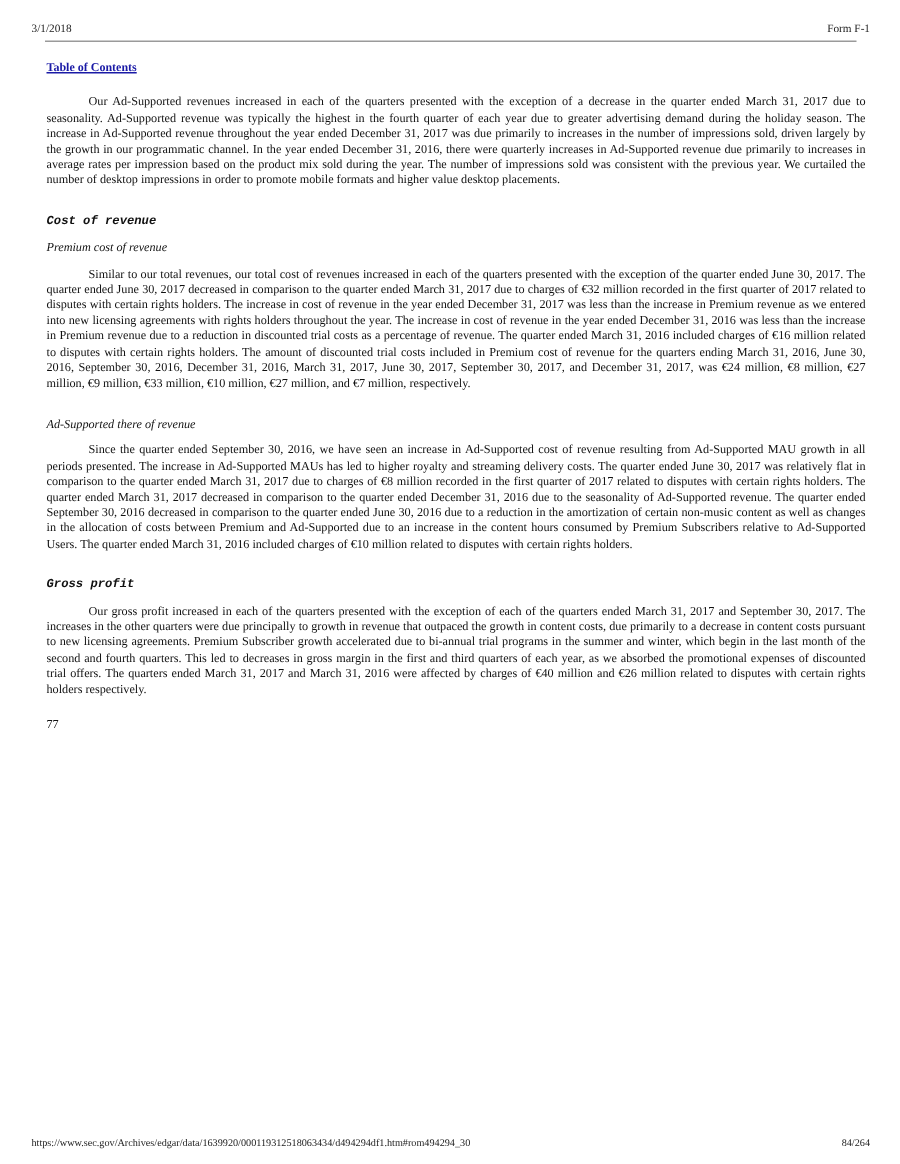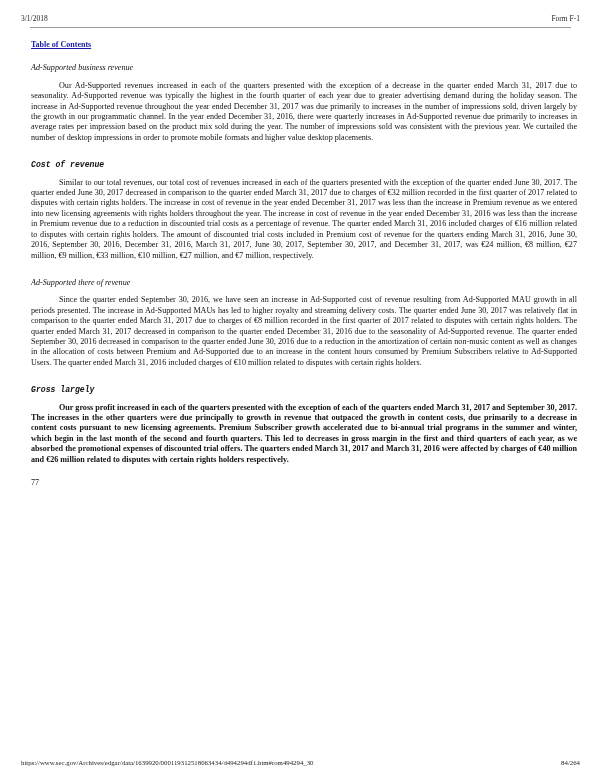--- a/index.html
+++ b/index.html
@@ -22,51 +22,51 @@
     position: absolute; top: 40px; left: 31px; width: 546px;
     font-size: 8.15px; line-height: 10.4px;
   }
   .toc-link {
     display: inline-block; color: #1a1aa6; font-weight: bold;
     text-decoration: underline; margin-bottom: 13px; font-size: 8px; font-family: Liberation Serif, serif;
   }
   .sub { font-style: italic; margin: 0 0 7px 0; }
   .sec { font-style: italic; font-weight: bold; margin: 0 0 7px 0; font-family: Liberation Mono, monospace; }
   p { margin: 0 0 17px 0; text-indent: 28px; text-align: justify; }
-  p.last { margin-bottom: 13px; font-weight: bold; }
+  p.last { margin-bottom: 13px; }
   .page-num { text-align: left; }
   .print-footer {
     position: absolute; bottom: 10px; left: 21px; right: 20px;
     font-size: 6.8px; color: #222;
   }
   .print-footer .url { position: absolute; left: 0; bottom: 0; }
   .print-footer .count { position: absolute; right: 0; bottom: 0; }
 </style>
 </head>
 <body>
 
 <div class="print-header">
   <span class="date">3/1/2018</span>
   <span class="title">Form F-1</span>
 </div>
 <div class="rule"></div>
 
 <div class="page">
   <a class="toc-link">Table of Contents</a>
 
-  <div class="sub">Ad-Supported business revenue</div>
   <p>Our Ad-Supported revenues increased in each of the quarters presented with the exception of a decrease in the quarter ended March 31, 2017 due to seasonality. Ad-Supported revenue was typically the highest in the fourth quarter of each year due to greater advertising demand during the holiday season. The increase in Ad-Supported revenue throughout the year ended December 31, 2017 was due primarily to increases in the number of impressions sold, driven largely by the growth in our programmatic channel. In the year ended December 31, 2016, there were quarterly increases in Ad-Supported revenue due primarily to increases in average rates per impression based on the product mix sold during the year. The number of impressions sold was consistent with the previous year. We curtailed the number of desktop impressions in order to promote mobile formats and higher value desktop placements.</p>
 
   <div class="sec">Cost of revenue</div>
+  <div class="sub">Premium cost of revenue</div>
   <p>Similar to our total revenues, our total cost of revenues increased in each of the quarters presented with the exception of the quarter ended June 30, 2017. The quarter ended June 30, 2017 decreased in comparison to the quarter ended March 31, 2017 due to charges of €32 million recorded in the first quarter of 2017 related to disputes with certain rights holders. The increase in cost of revenue in the year ended December 31, 2017 was less than the increase in Premium revenue as we entered into new licensing agreements with rights holders throughout the year. The increase in cost of revenue in the year ended December 31, 2016 was less than the increase in Premium revenue due to a reduction in discounted trial costs as a percentage of revenue. The quarter ended March 31, 2016 included charges of €16 million related to disputes with certain rights holders. The amount of discounted trial costs included in Premium cost of revenue for the quarters ending March 31, 2016, June 30, 2016, September 30, 2016, December 31, 2016, March 31, 2017, June 30, 2017, September 30, 2017, and December 31, 2017, was €24 million, €8 million, €27 million, €9 million, €33 million, €10 million, €27 million, and €7 million, respectively.</p>
 
   <div class="sub">Ad-Supported there of revenue</div>
   <p>Since the quarter ended September 30, 2016, we have seen an increase in Ad-Supported cost of revenue resulting from Ad-Supported MAU growth in all periods presented. The increase in Ad-Supported MAUs has led to higher royalty and streaming delivery costs. The quarter ended June 30, 2017 was relatively flat in comparison to the quarter ended March 31, 2017 due to charges of €8 million recorded in the first quarter of 2017 related to disputes with certain rights holders. The quarter ended March 31, 2017 decreased in comparison to the quarter ended December 31, 2016 due to the seasonality of Ad-Supported revenue. The quarter ended September 30, 2016 decreased in comparison to the quarter ended June 30, 2016 due to a reduction in the amortization of certain non-music content as well as changes in the allocation of costs between Premium and Ad-Supported due to an increase in the content hours consumed by Premium Subscribers relative to Ad-Supported Users. The quarter ended March 31, 2016 included charges of €10 million related to disputes with certain rights holders.</p>
 
-  <div class="sec">Gross largely</div>
+  <div class="sec">Gross profit</div>
   <p class="last">Our gross profit increased in each of the quarters presented with the exception of each of the quarters ended March 31, 2017 and September 30, 2017. The increases in the other quarters were due principally to growth in revenue that outpaced the growth in content costs, due primarily to a decrease in content costs pursuant to new licensing agreements. Premium Subscriber growth accelerated due to bi-annual trial programs in the summer and winter, which begin in the last month of the second and fourth quarters. This led to decreases in gross margin in the first and third quarters of each year, as we absorbed the promotional expenses of discounted trial offers. The quarters ended March 31, 2017 and March 31, 2016 were affected by charges of €40 million and €26 million related to disputes with certain rights holders respectively.</p>
 
   <div class="page-num">77</div>
 </div>
 
 <div class="print-footer">
   <span class="url">https://www.sec.gov/Archives/edgar/data/1639920/000119312518063434/d494294df1.htm#rom494294_30</span>
   <span class="count">84/264</span>
 </div>
 

